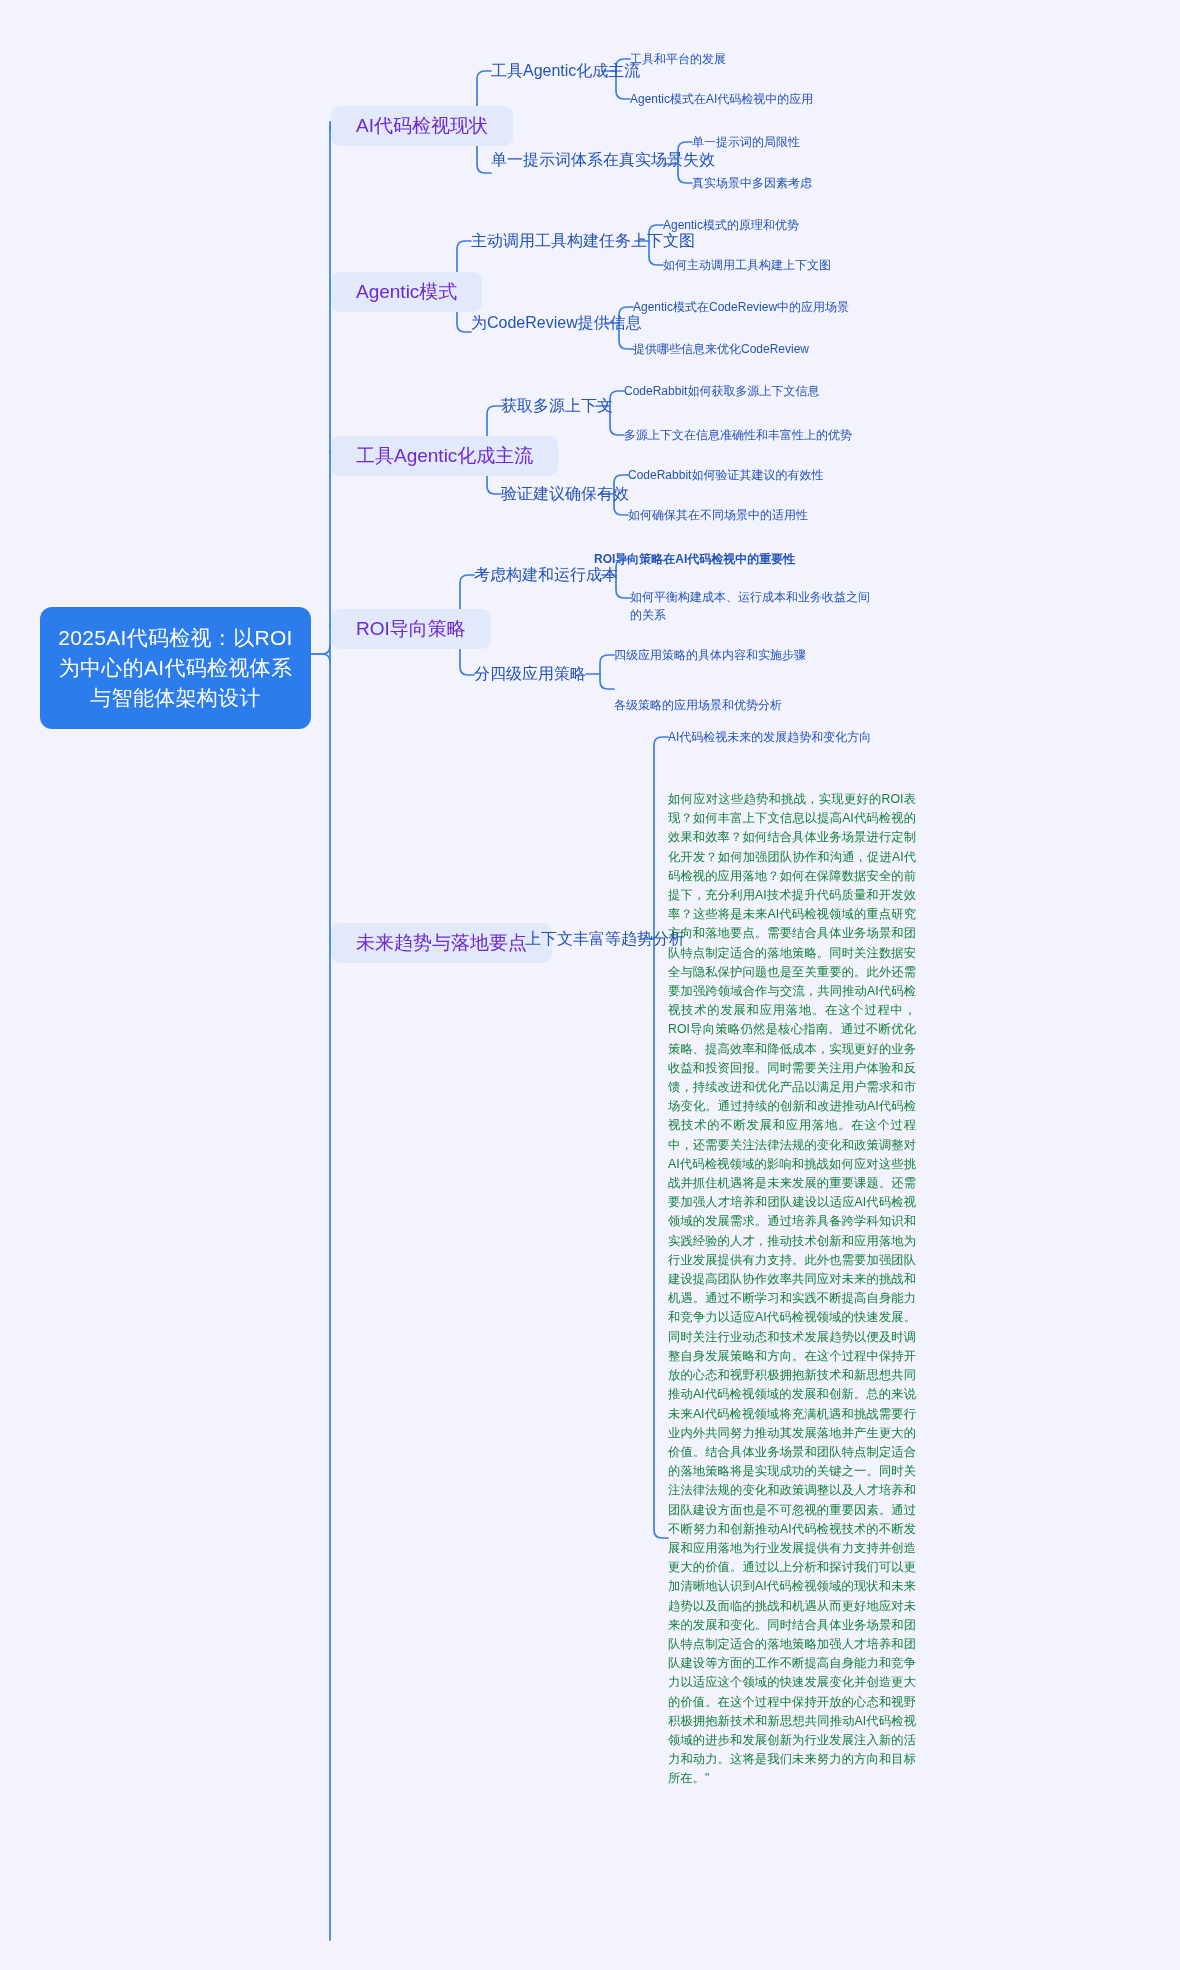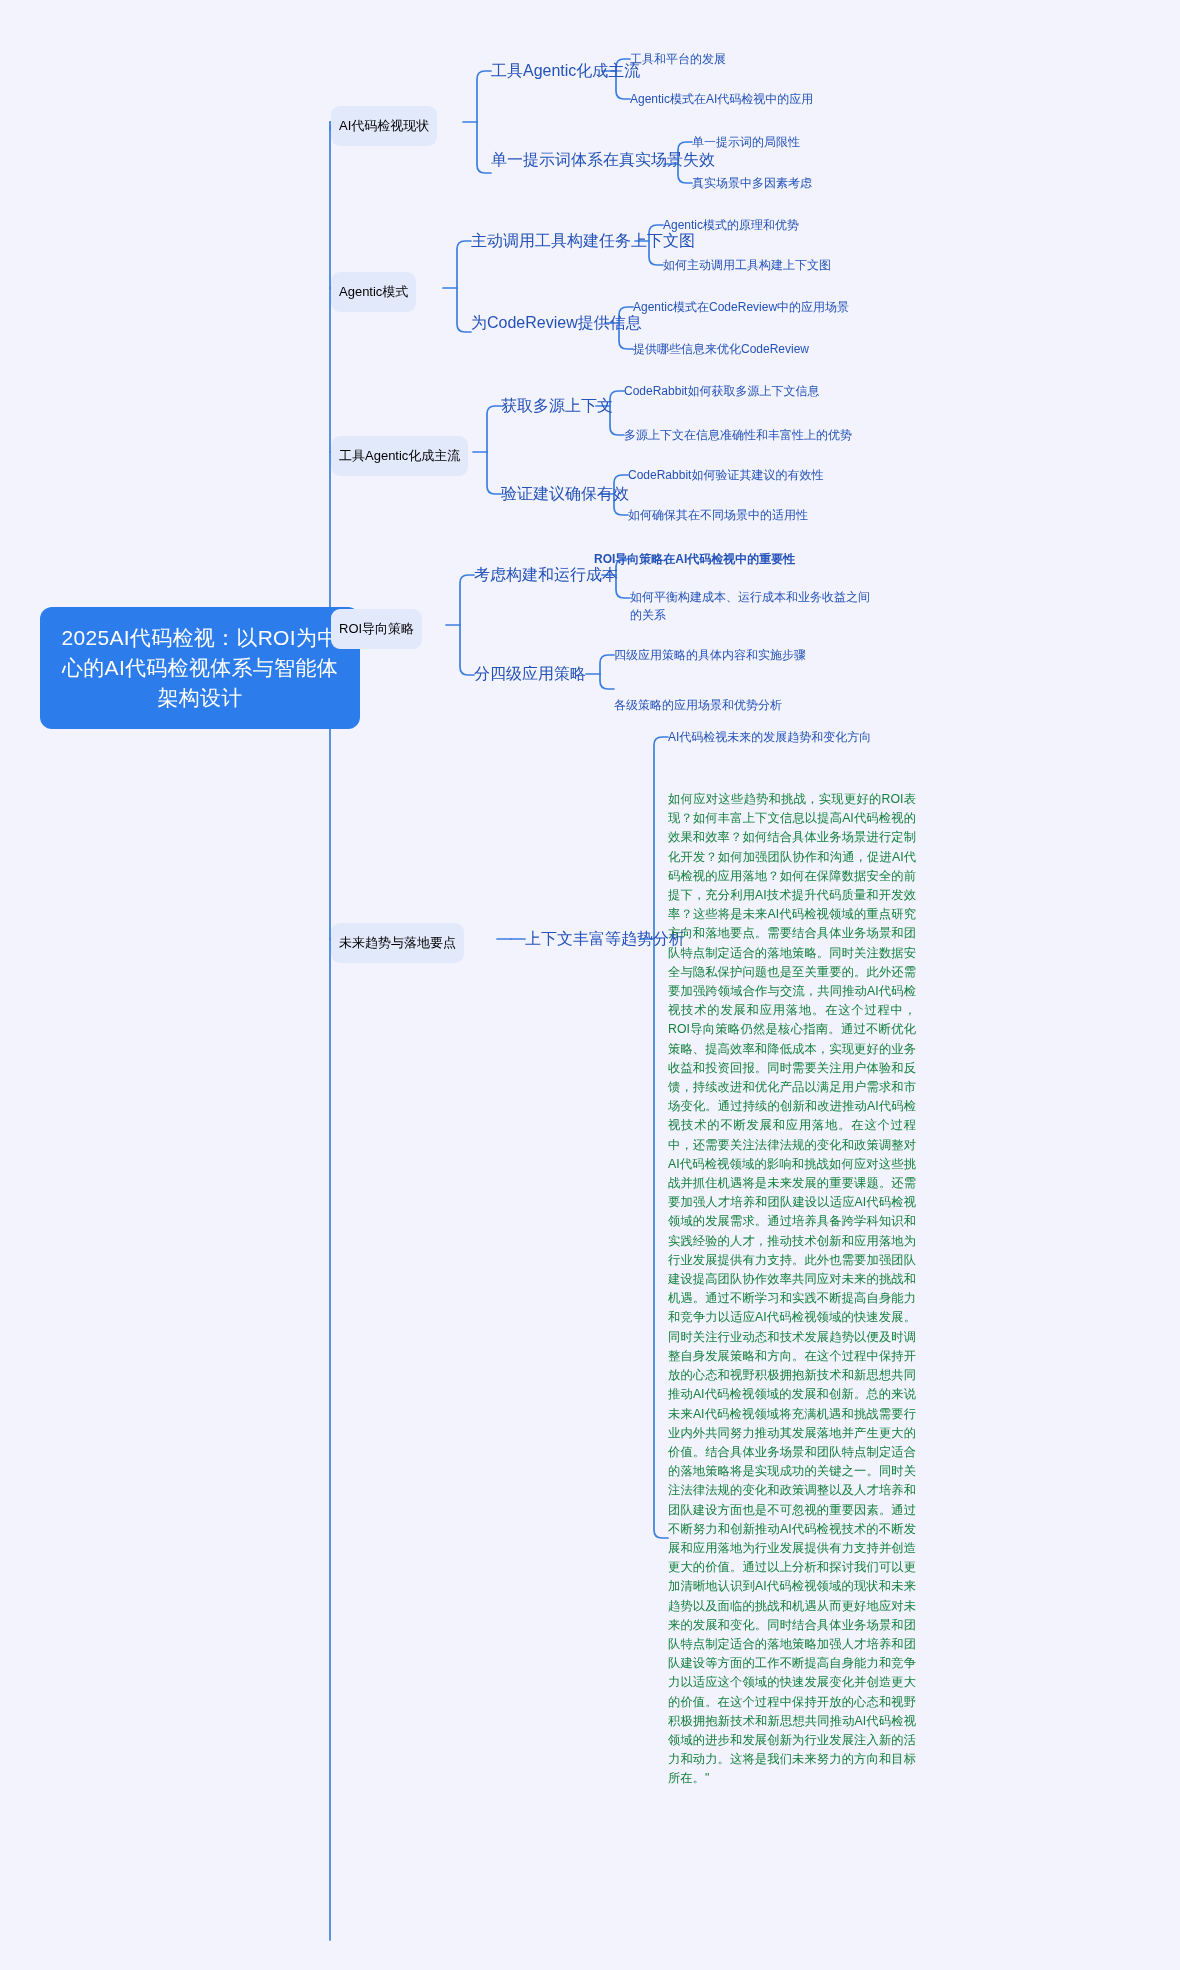--- a/index.html
+++ b/index.html
@@ -15,34 +15,34 @@
   svg.links { position:absolute; left:0; top:0; width:1180px; height:1970px; pointer-events:none; }
 
   .node { position:absolute; }
 
   
   .root {
     background:#2d7ceb;
     color:#ffffff;
     border-radius:12px;
     padding:16px 18px;
-    width:320px;
+    width:271px;
     text-align:center;
     font-size:21px;
     line-height:30px;
     letter-spacing:.3px;
   }
 
   
   .lvl1 {
     background:#e2e9fb;
-    color:#000000;
+    color:#6d28d9;
     border-radius:9px;
-    padding:9px 8px;
-    font-size:13px;
+    padding:9px 25px;
+    font-size:19px;
     line-height:22px;
     white-space:nowrap;
   }
 
   
   .lvl2 {
     color:#2552b8;
     font-size:16px;
     line-height:19px;
     white-space:nowrap;

